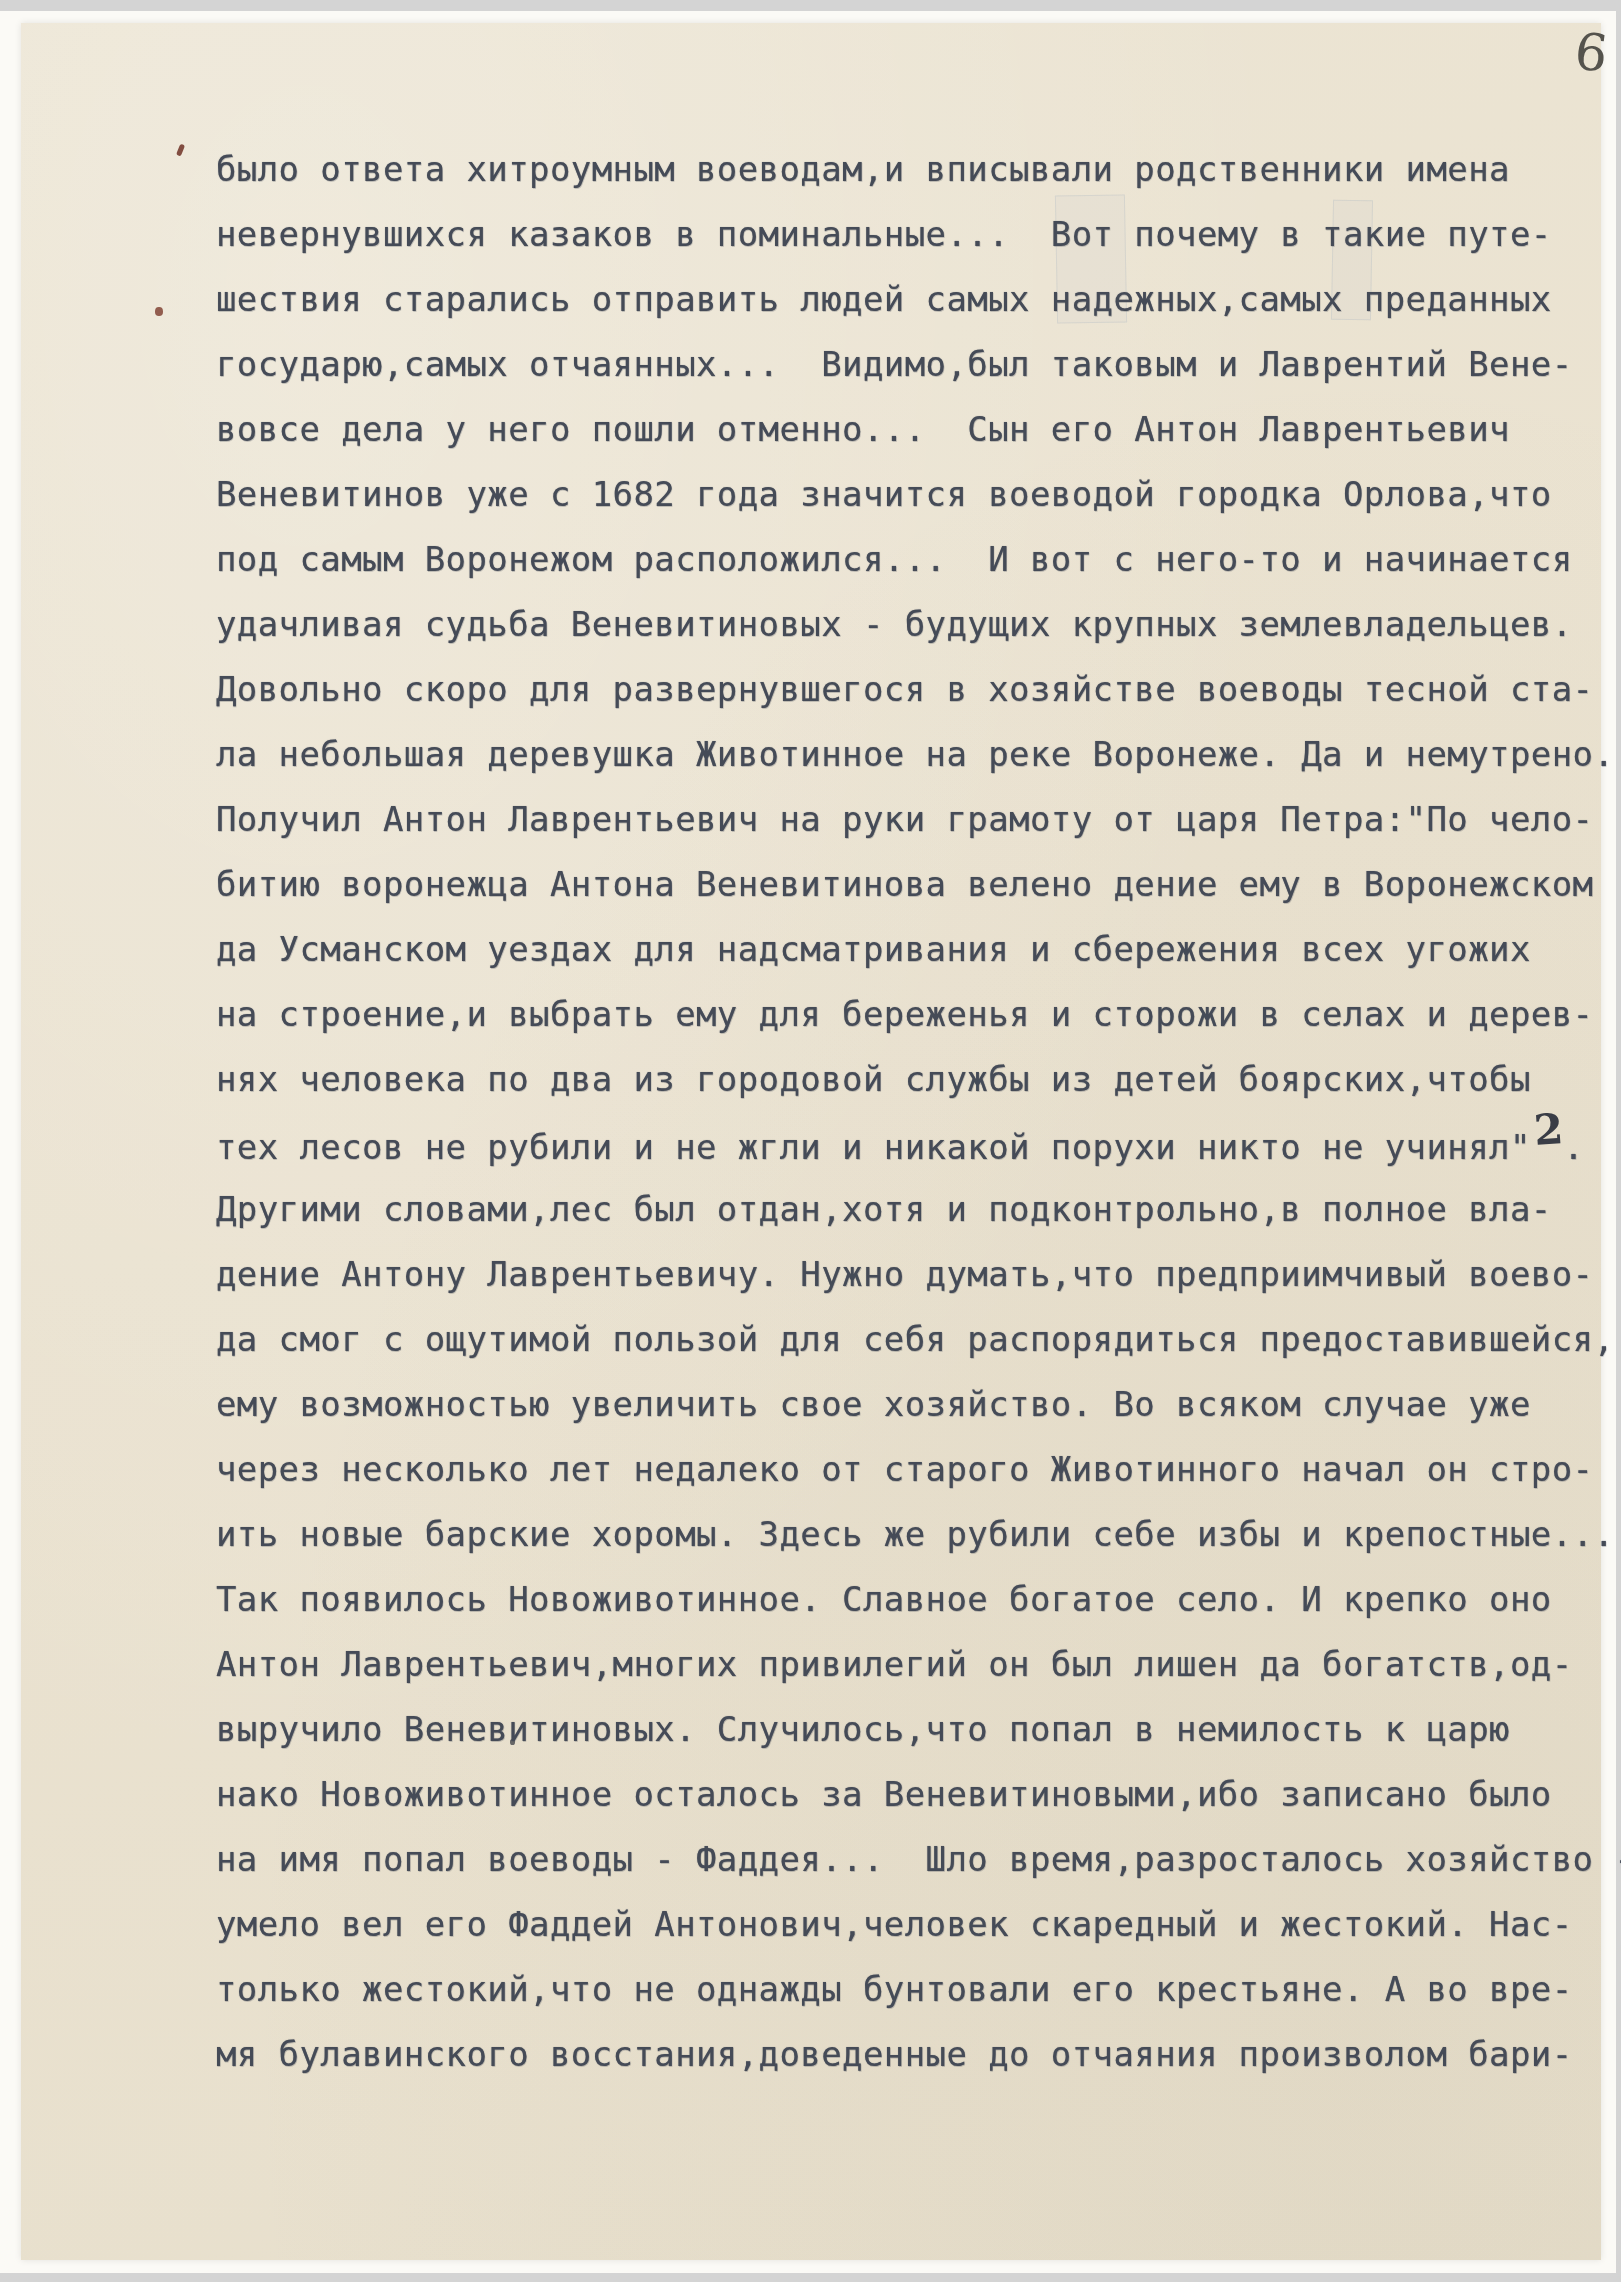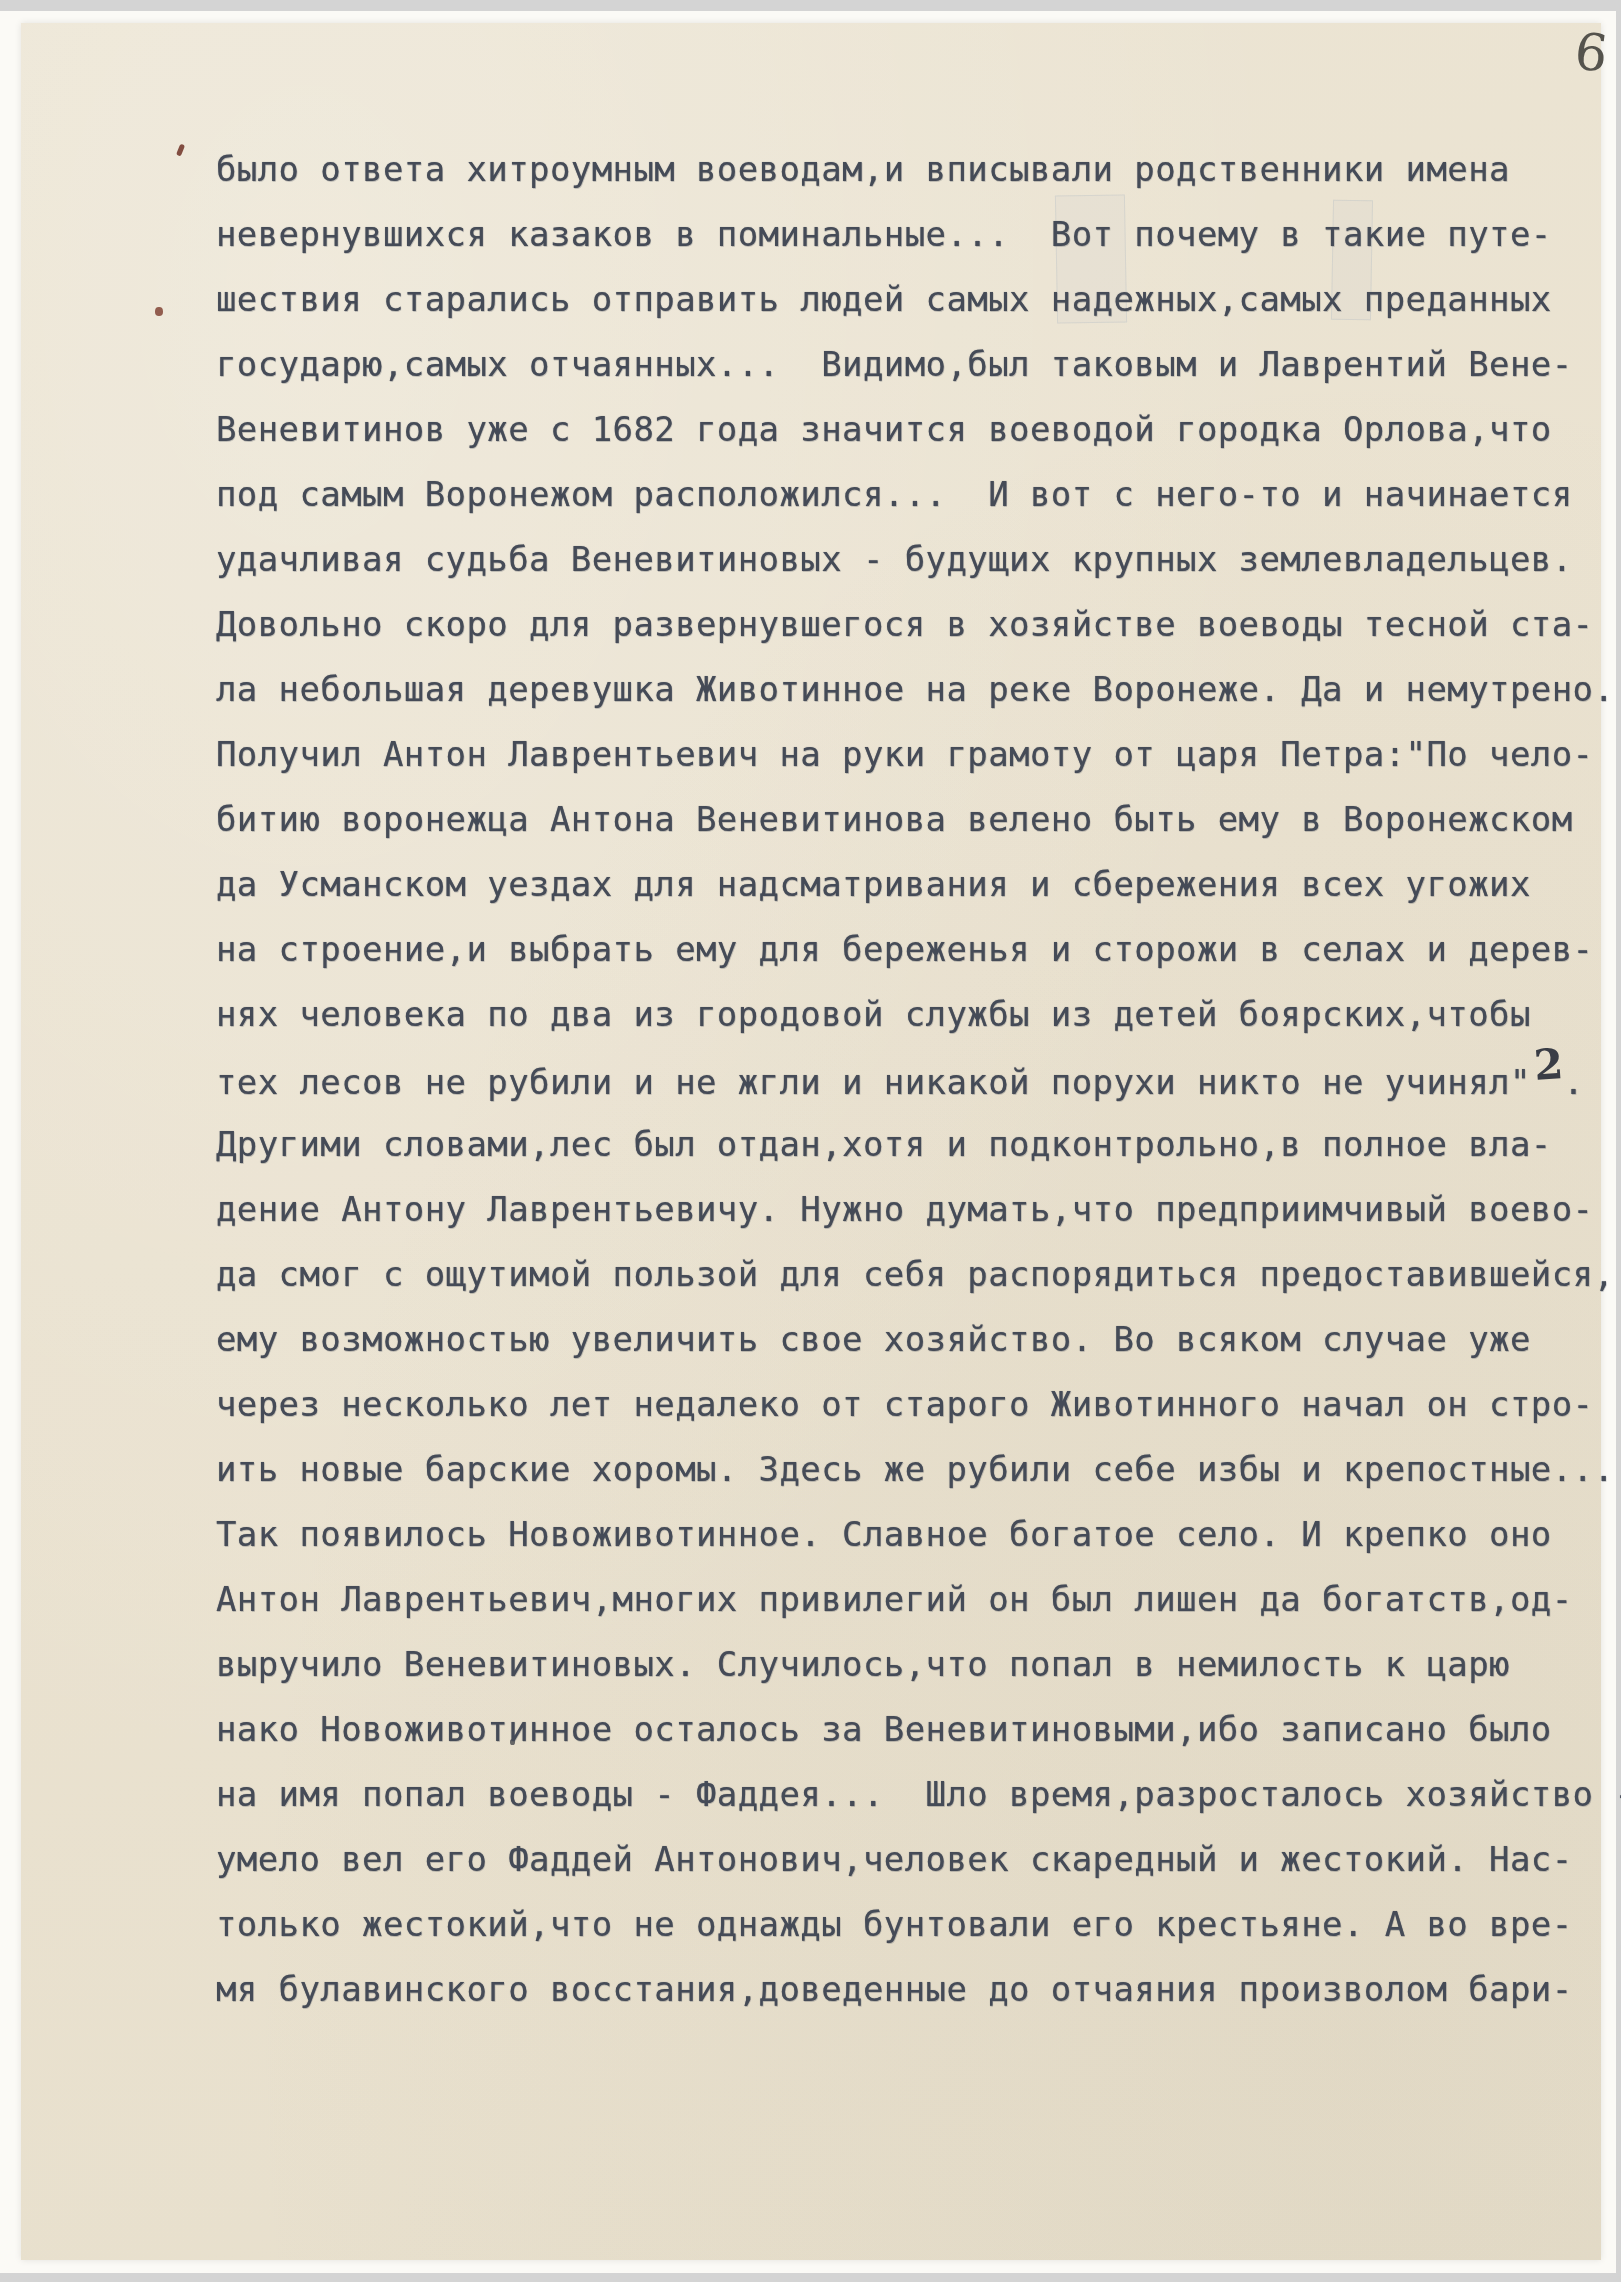--- a/index.html
+++ b/index.html
@@ -66,27 +66,28 @@
 
   <div class="speck speck-1"></div>
   <div class="speck speck-2"></div>
   <div class="speck speck-3"></div>
 
   <div class="text-block">
       <div class="line"><span>было ответа хитроумным воеводам,и вписывали родственники имена</span></div>
       <div class="line"><span>невернувшихся казаков в поминальные...  Вот почему в такие путе-</span></div>
       <div class="line"><span>шествия старались отправить людей самых надежных,самых преданных</span></div>
       <div class="line"><span>государю,самых отчаянных...  Видимо,был таковым и Лаврентий Вене-</span></div>
+      <div class="line"><span>вовсе дела у него пошли отменно...  Сын его Антон Лаврентьевич</span></div>
       <div class="line"><span>Веневитинов уже с 1682 года значится воеводой городка Орлова,что</span></div>
       <div class="line"><span>под самым Воронежом расположился...  И вот с него-то и начинается</span></div>
       <div class="line"><span>удачливая судьба Веневитиновых - будущих крупных землевладельцев.</span></div>
       <div class="line"><span>Довольно скоро для развернувшегося в хозяйстве воеводы тесной ста-</span></div>
       <div class="line"><span>ла небольшая деревушка Животинное на реке Воронеже. Да и немутрено.</span></div>
       <div class="line"><span>Получил Антон Лаврентьевич на руки грамоту от царя Петра:"По чело-</span></div>
-      <div class="line"><span>битию воронежца Антона Веневитинова велено быть ему в Воронежском</span></div>
+      <div class="line"><span>битию воронежца Антона Веневитинова велено дение ему в Воронежском</span></div>
       <div class="line"><span>да Усманском уездах для надсматривания и сбережения всех угожих</span></div>
       <div class="line"><span>на строение,и выбрать ему для береженья и сторожи в селах и дерев-</span></div>
       <div class="line"><span>нях человека по два из городовой службы из детей боярских,чтобы</span></div>
       <div class="line"><span>тех лесов не рубили и не жгли и никакой порухи никто не учинял"</span><span class="fnref">2</span><span>.</span></div>
       <div class="line"><span>Другими словами,лес был отдан,хотя и подконтрольно,в полное вла-</span></div>
       <div class="line"><span>дение Антону Лаврентьевичу. Нужно думать,что предприимчивый воево-</span></div>
       <div class="line"><span>да смог с ощутимой пользой для себя распорядиться предоставившейся,</span></div>
       <div class="line"><span>ему возможностью увеличить свое хозяйство. Во всяком случае уже</span></div>
       <div class="line"><span>через несколько лет недалеко от старого Животинного начал он стро-</span></div>
       <div class="line"><span>ить новые барские хоромы. Здесь же рубили себе избы и крепостные...</span></div>

